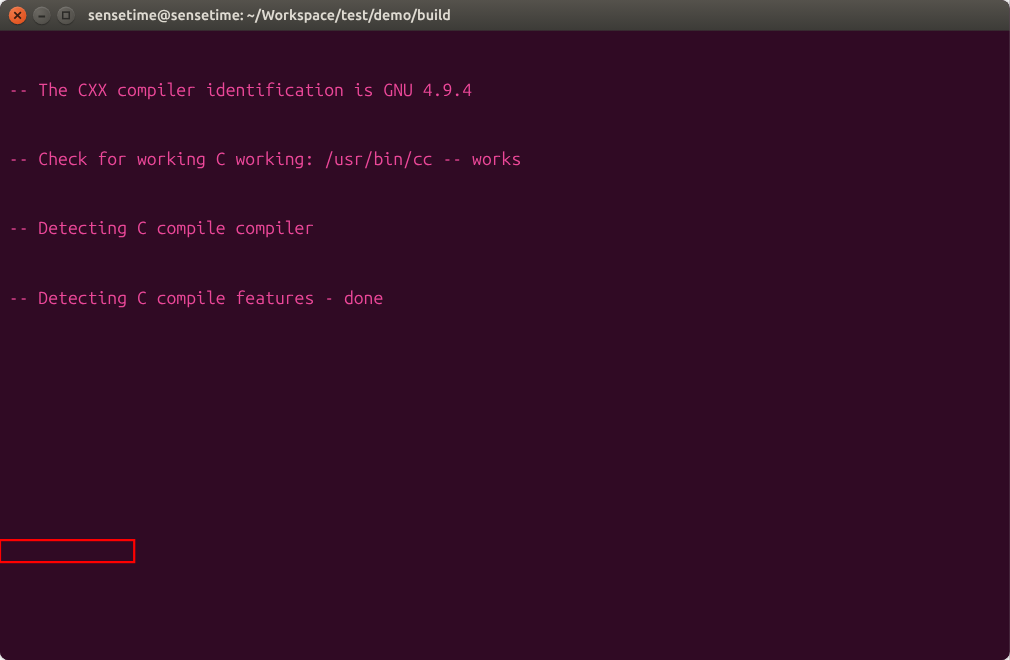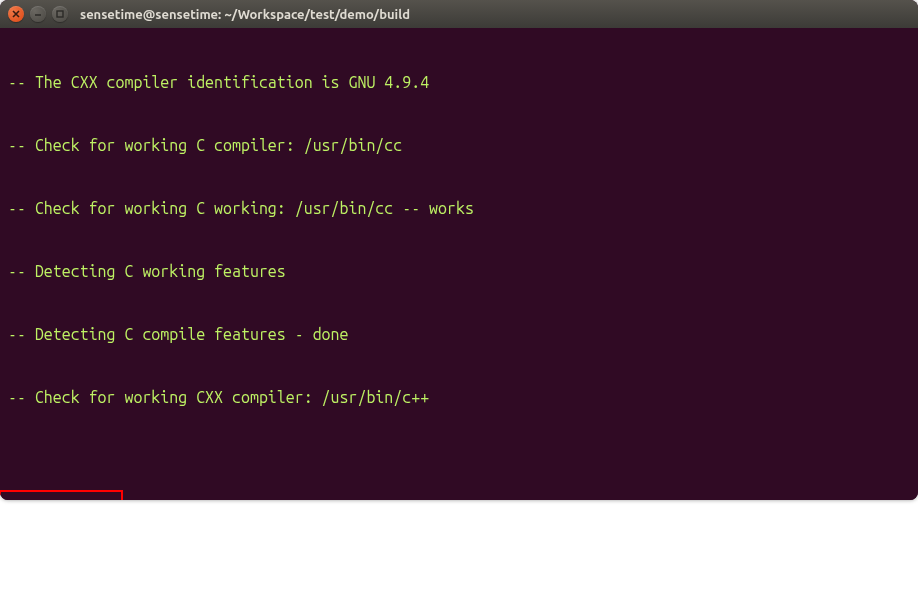--- a/index.html
+++ b/index.html
@@ -5,21 +5,21 @@
     * { margin: 0; padding: 0; box-sizing: border-box; }
     body {
       width: 918px;
       height: 600px;
       font-family: "Ubuntu Mono", "DejaVu Sans Mono", monospace;
       background: #fff;
       overflow: hidden;
     }
     .window {
       width: 918px;
-      height: 500px;
+      height: 600px;
       border-radius: 8px;
       overflow: hidden;
       box-shadow: 0 0 4px rgba(0,0,0,0.4);
       background: #300a24;
       display: flex;
       flex-direction: column;
     }
     .titlebar {
       height: 28px;
       background: linear-gradient(to bottom, #55524c 0%, #3c3b37 100%);
@@ -47,21 +47,21 @@
       background: radial-gradient(circle at 30% 30%, #f07746, #dd4814);
     }
     .winbtn svg { width: 8px; height: 8px; }
     .title-text { margin-left: 6px; }
     .terminal {
       flex: 1;
       background: #300a24;
       padding: 2px 8px;
       font-size: 16px;
       line-height: 21px;
-      color: #bef264;
+      color: #ec4899;
       white-space: pre;
       overflow: hidden;
     }
     .line { display: block; }
     .highlight-box {
       position: absolute;
       border: 2px solid #ff0000;
       pointer-events: none;
     }
     .rel { position: relative; }
@@ -84,25 +84,23 @@
     <div class="winbtn">
       <svg viewBox="0 0 8 8">
           <rect x="1" y="1" width="6" height="6" fill="none" stroke="#2b2a27" stroke-width="1.4"></rect>
         </svg>
     </div>
     <span class="title-text">sensetime@sensetime: ~/Workspace/test/demo/build</span>
   </div>
 
   <div class="terminal rel">
     <span class="line">-- The CXX compiler identification is GNU 4.9.4</span>
-    <span class="line">-- Check for working C compiler: /usr/bin/cc</span>
     <span class="line">-- Check for working C working: /usr/bin/cc -- works</span>
-    <span class="line">-- Detecting C working features</span>
+    <span class="line">-- Detecting C compile compiler</span>
     <span class="line">-- Detecting C compile features - done</span>
-    <span class="line">-- Check for working CXX compiler: /usr/bin/c++</span>
     
     
     
     
     
     
     
     
     
     

